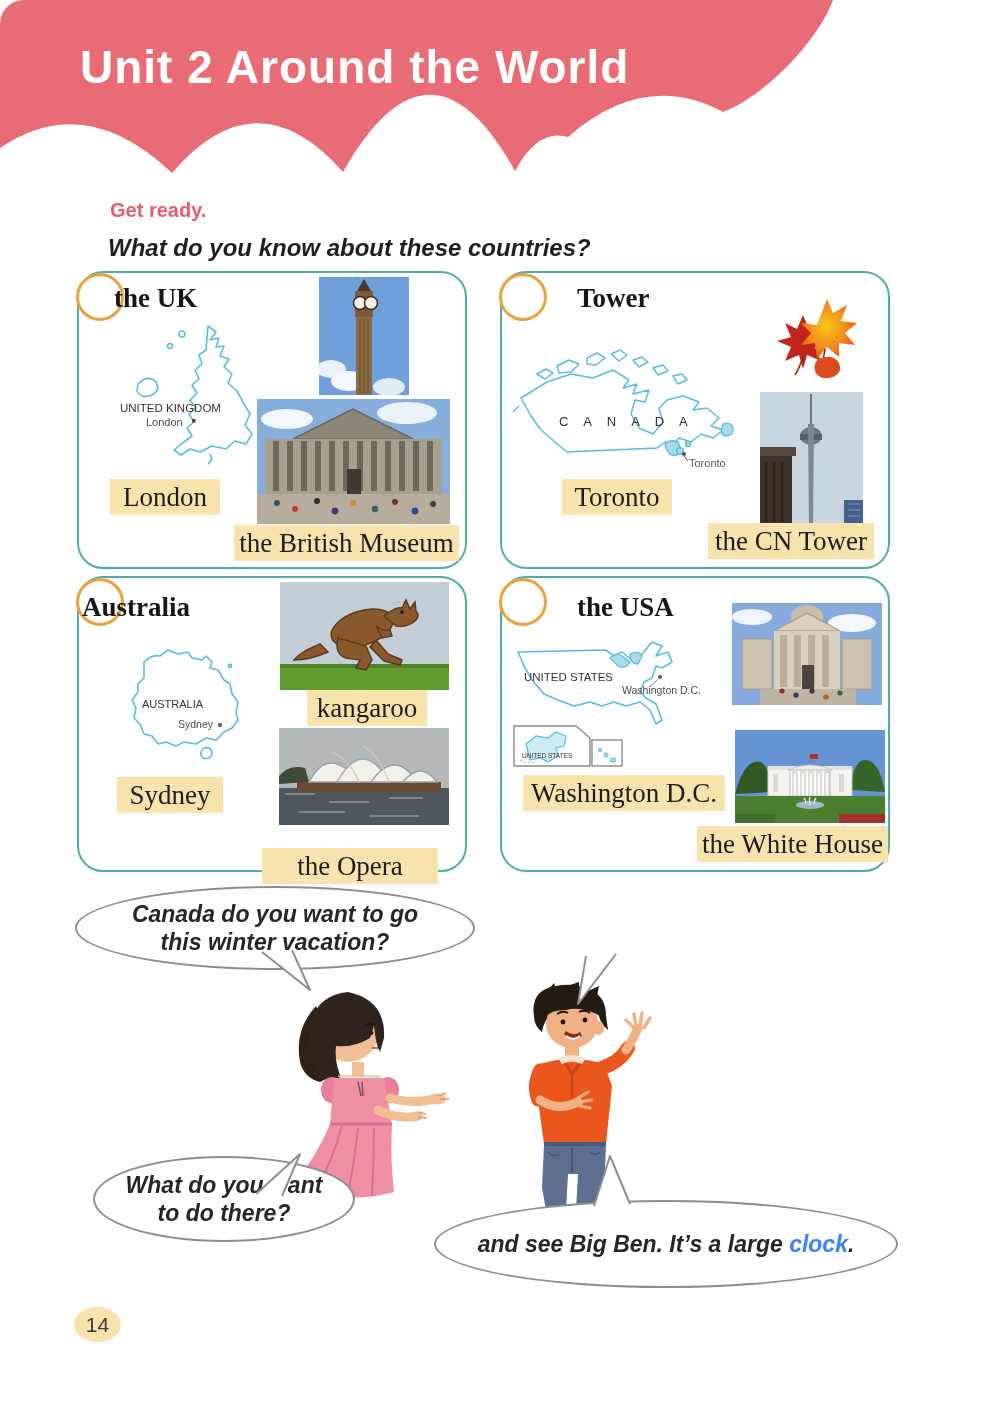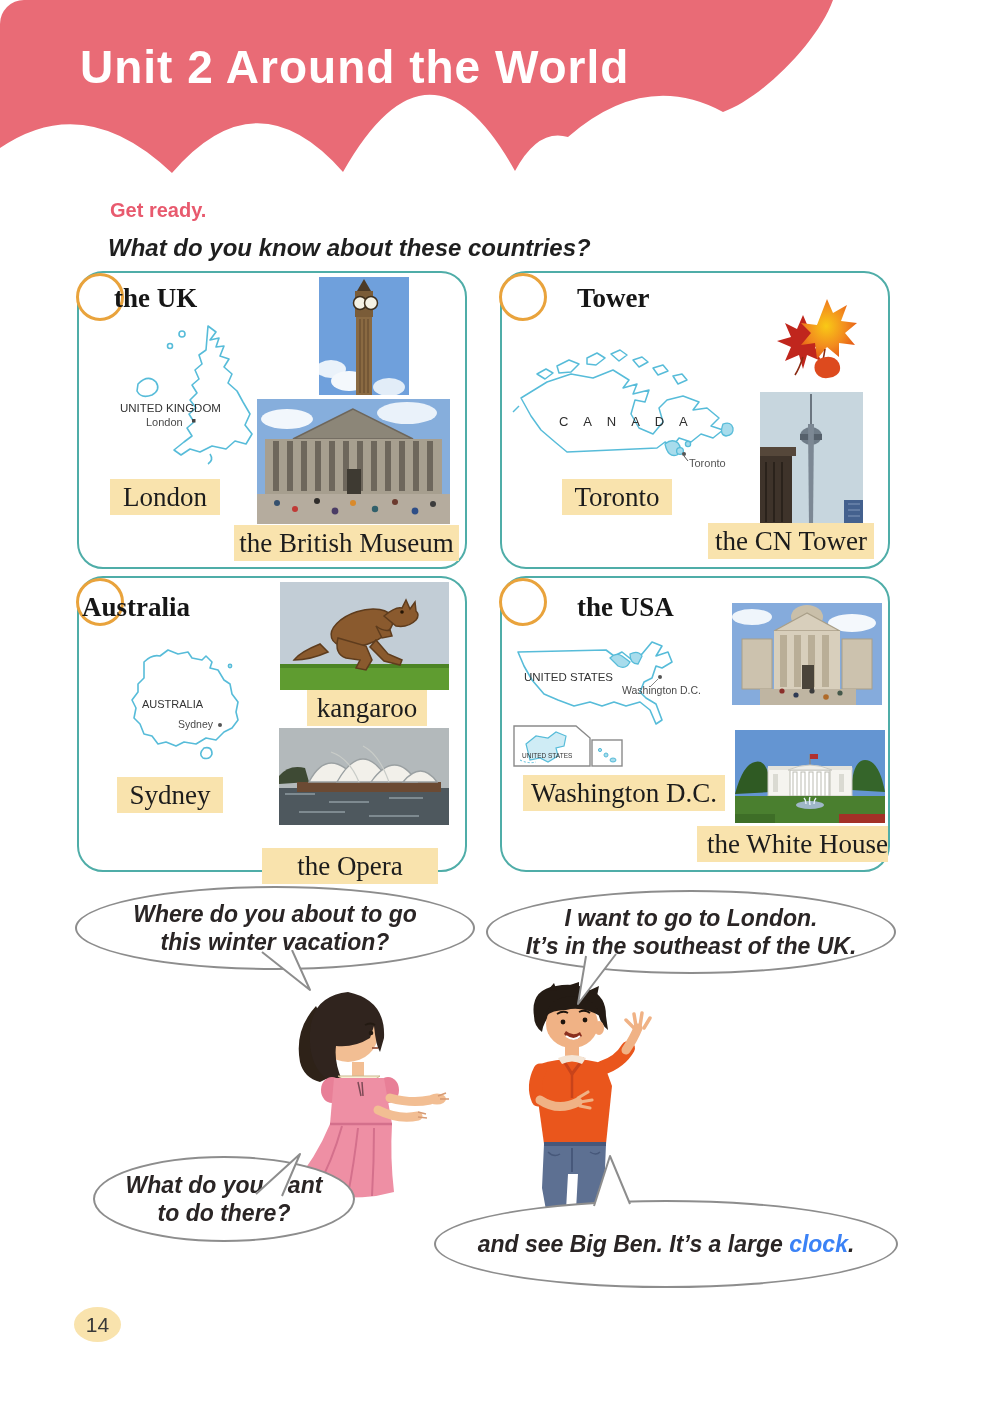--- a/index.html
+++ b/index.html
@@ -307,35 +307,31 @@
         <rect x="90" y="42" width="4" height="24"></rect>
       </g>
       <path d="M53,40 Q75,30 97,40 Z" fill="#EFEEE8" stroke="#C9C9C2" stroke-width="1"></path>
       <rect y="66" width="150" height="27" fill="#4A7F2F"></rect>
       <ellipse cx="75" cy="75" rx="14" ry="4" fill="#9FB7C8"></ellipse>
       <path d="M75,75 q-1,-6 0,-8 M71,74 q0,-4 -2,-6 M79,74 q0,-4 2,-6" stroke="#E8F2F8" stroke-width="1.4" fill="none"></path>
       <rect x="104" y="84" width="46" height="9" fill="#A33127"></rect>
       <rect x="0" y="84" width="40" height="9" fill="#3E6E27"></rect>
     </svg>
 
-    <div class="tag" style="left:195px;top:248px;width:191px;text-align:right;">the White House</div>
+    <div class="tag" style="left:195px;top:248px;width:191px;">the White House</div>
   </section>
 
   <div class="bubble" style="left:75px;top:886px;width:396px;height:80px;">
-    <div>Where do you about to go</div>
+    <div>Canada do you want to go</div>
     <div>this winter vacation?</div>
   </div>
   <svg class="tail" style="left:252px;top:950px;" width="70" height="45" viewBox="0 0 70 45">
     <path d="M10,2 L58,40 L40,0" fill="#fff" stroke="#8D8D8D" stroke-width="2" stroke-linejoin="round"></path>
   </svg>
 
-  <div class="bubble" style="left:486px;top:890px;width:406px;height:80px;">
-    <div>I want to go to London.</div>
-    <div>It’s in the southeast of the UK.</div>
-  </div>
   <svg class="tail" style="left:570px;top:952px;" width="60" height="55" viewBox="0 0 60 55">
     <path d="M16,4 L8,52 L46,2" fill="#fff" stroke="#8D8D8D" stroke-width="2" stroke-linejoin="round"></path>
   </svg>
 
   <div class="bubble" style="left:93px;top:1156px;width:258px;height:82px;">
     <div>What do you want</div>
     <div>to do there?</div>
   </div>
   <svg class="tail" style="left:248px;top:1148px;" width="60" height="50" viewBox="0 0 60 50">
     <path d="M8,46 L52,6 L34,48" fill="#fff" stroke="#8D8D8D" stroke-width="2" stroke-linejoin="round"></path>

